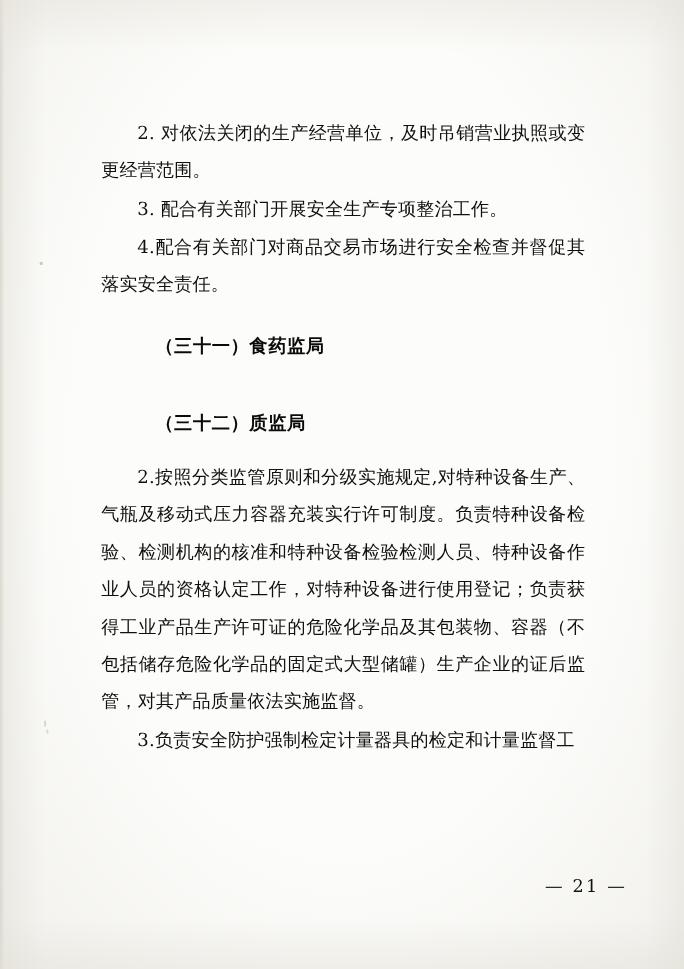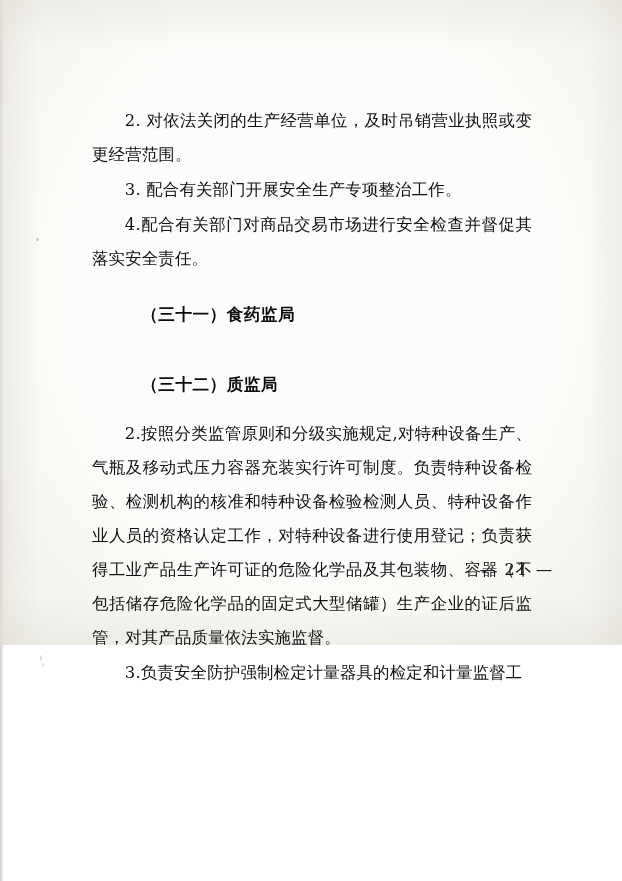--- a/index.html
+++ b/index.html
@@ -9,21 +9,21 @@
   body {
     width: 622px;
     height: 881px;
     background: #ffffff;
     font-family: "DejaVu Serif", "Liberation Serif", serif;
     overflow: hidden;
   }
   .page {
     position: relative;
     width: 622px;
-    height: 645px;
+    height: 881px;
     background: #fcfcfa;
   }
   
   .scan-tint {
     position: absolute;
     inset: 0;
     background:
       radial-gradient(ellipse at 50% 45%, rgba(255,255,255,0) 55%, rgba(214,210,200,0.28) 100%),
       linear-gradient(to right, rgba(230,228,220,0.55) 0px, rgba(255,255,255,0) 40px),
       linear-gradient(to left, rgba(230,228,220,0.45) 0px, rgba(255,255,255,0) 36px),
@@ -58,21 +58,21 @@
     font-weight: bold;
     text-indent: 2em;
     letter-spacing: 0.5px;
   }
   .gap {
     height: 4px;
   }
   .footer {
     position: absolute;
     left: 0;
-    right: 68px;
+    right: 52px;
     bottom: 66px;
     text-align: right;
     font-size: 16px;
     color: #111;
     letter-spacing: 2px;
   }
   
   .speck {
     position: absolute;
     background: #9a978e;

